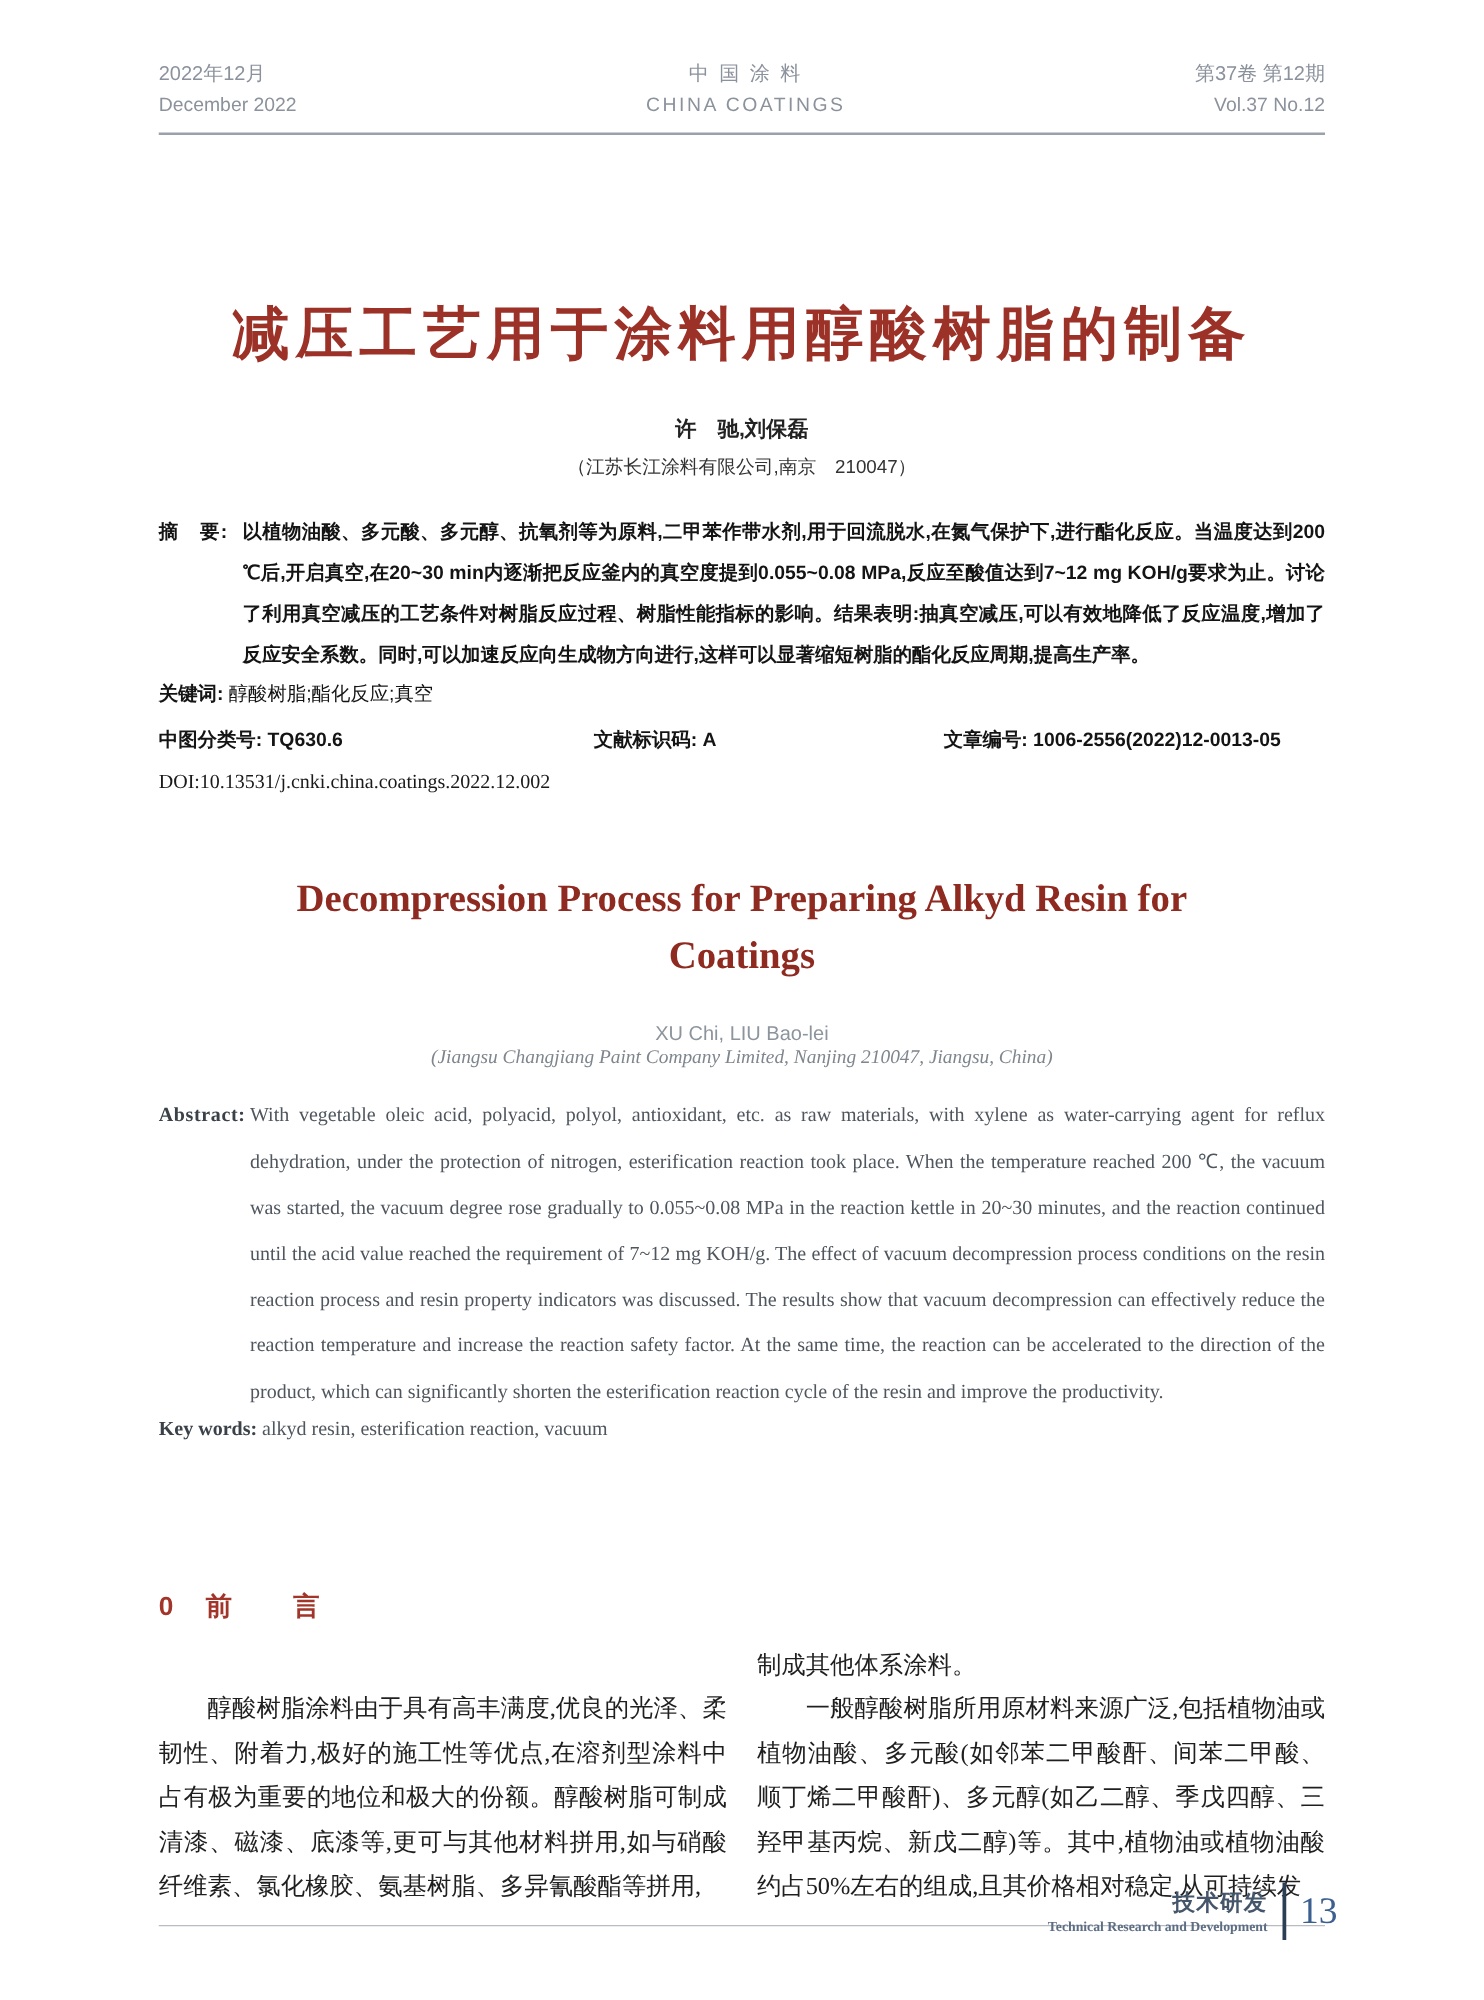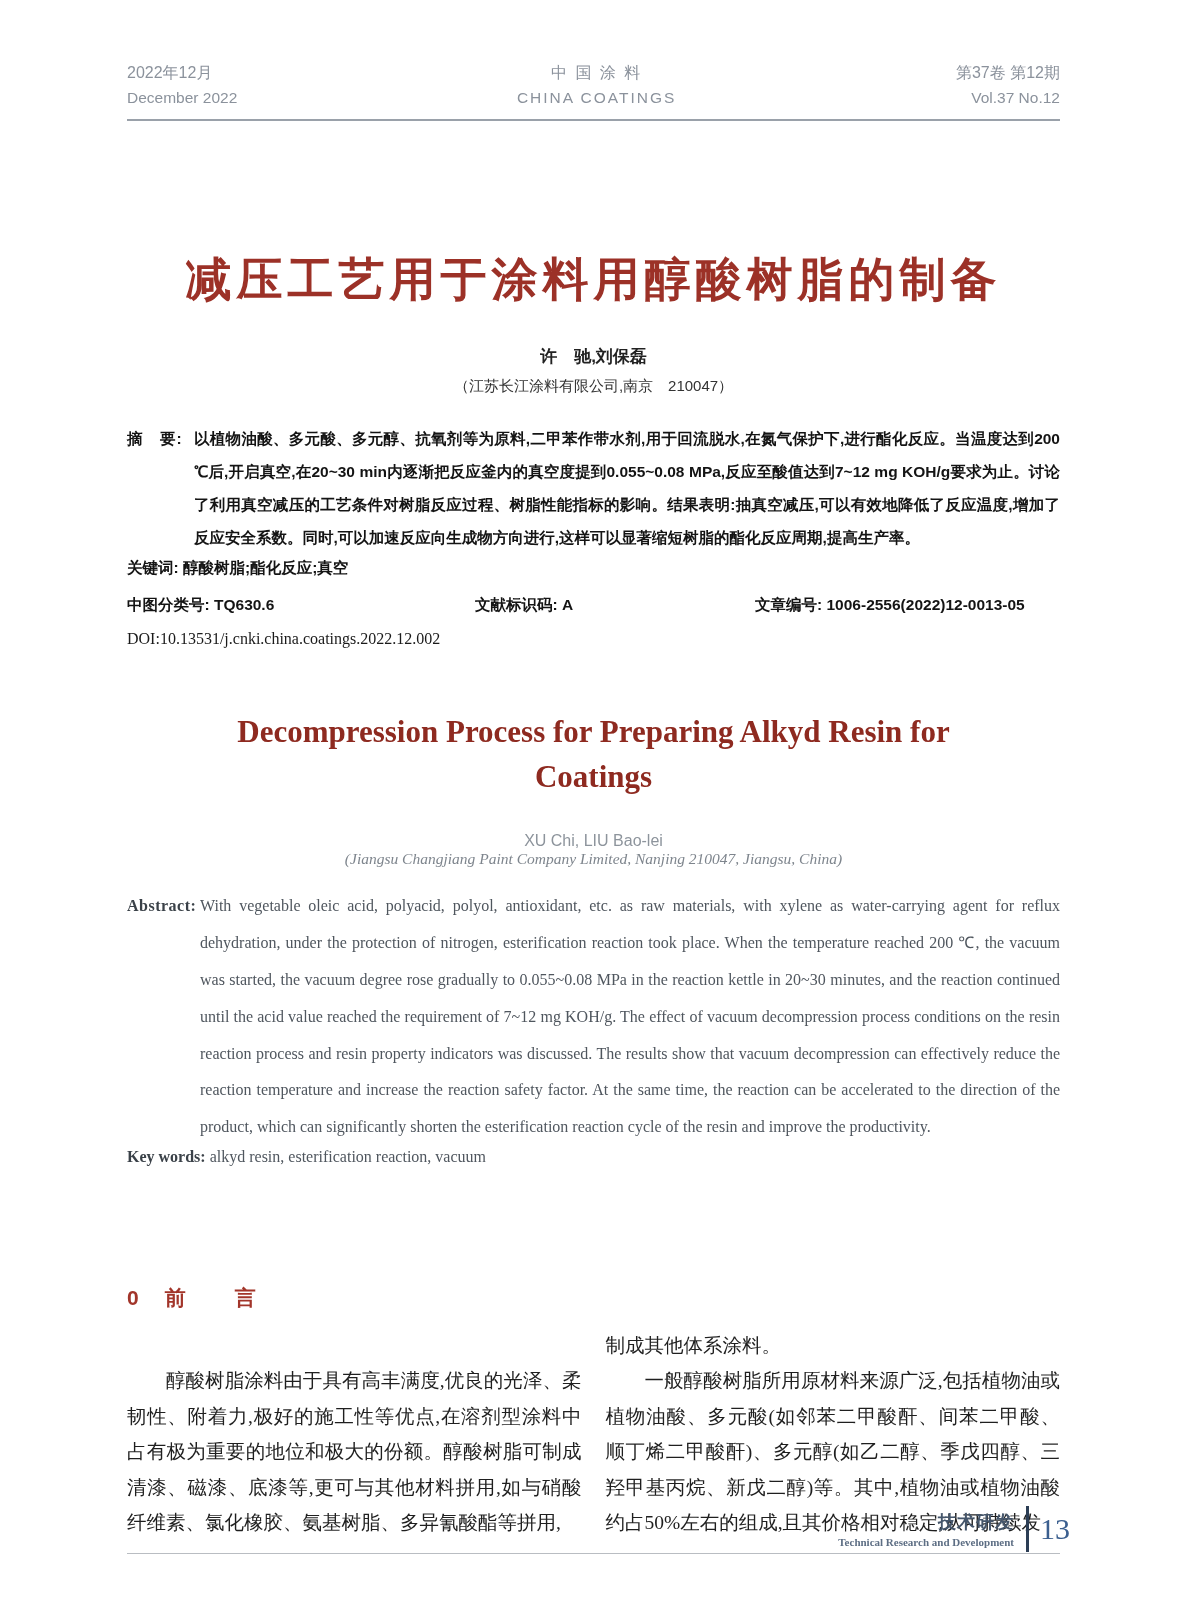--- a/index.html
+++ b/index.html
@@ -11,21 +11,21 @@
     background:#ffffff;
     font-family:"Liberation Sans", sans-serif;
     color:#1c1c1c;
     overflow:hidden;
   }
   .content { padding:0 127px; }
 
   
   .journal-header {
     display:flex; justify-content:space-between; align-items:flex-end;
-    padding-top:61px; padding-bottom:9px;
+    padding-top:48px; padding-bottom:9px;
     border-bottom:2px solid #9aa1aa;
     color:#8b929c;
   }
   .jh-cell { line-height:1.55; font-size:15.5px; }
   .jh-left { text-align:left; }
   .jh-center { text-align:center; letter-spacing:2px; }
   .jh-right { text-align:right; }
   .jh-cn { font-size:16px; }
 
   
@@ -50,21 +50,21 @@
     padding-left:67px;
     font-size:15.5px; line-height:2.14; text-align:justify;
     color:#141414; font-weight:600;
   }
   .abstract-cn .hang-label {
     position:absolute; left:0; top:0;
     font-weight:700; letter-spacing:1px;
   }
   .keywords-cn { margin-top:4px; font-size:15.5px; color:#141414; }
   .keywords-cn .kw-label { font-weight:700; }
-  .keywords-cn .kw-text { font-weight:700; }
+  .keywords-cn .kw-text { font-weight:400; }
 
   .meta-row {
     display:flex; margin-top:16px;
     font-size:15.5px; color:#141414;
   }
   .meta-item { white-space:nowrap; }
   .meta-item .m-label { font-weight:700; }
   .meta-item .m-value { font-weight:600; }
   .meta-1 { width:348px; }
   .meta-2 { width:280px; }

